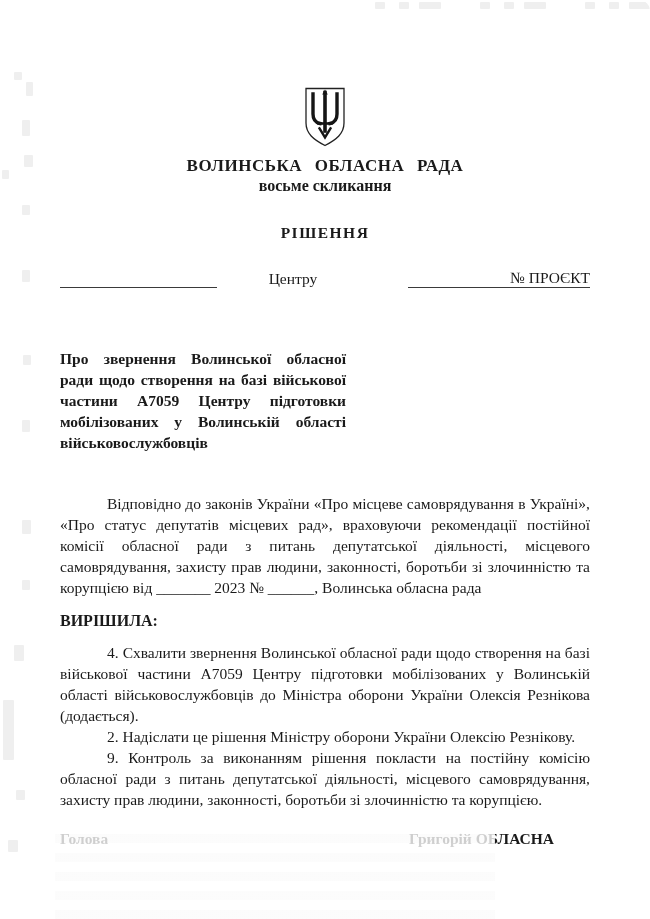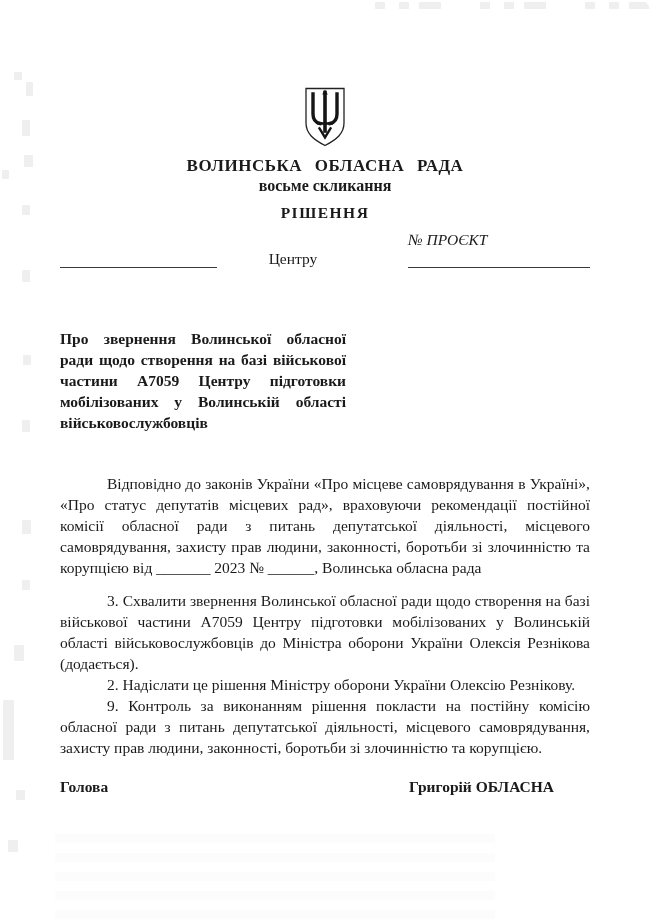--- a/index.html
+++ b/index.html
@@ -24,32 +24,32 @@
   }
 
   .header { text-align: center; }
   .emblem { margin: 86px auto 0 auto; width: 52px; height: 62px; }
   .org-name {
     margin-top: 8px;
     font-size: 17px; font-weight: bold;
     letter-spacing: 0.5px; word-spacing: 8px;
   }
   .convocation { margin-top: 1px; font-size: 16px; font-weight: bold; }
-  .doc-type { margin-top: 9px; font-size: 15.5px; font-weight: bold; letter-spacing: 1.5px; }
+  .doc-type { margin-top: 29px; font-size: 15.5px; font-weight: bold; letter-spacing: 1.5px; }
 
   .dateline {
     display: flex; align-items: flex-end;
     margin-top: 27px; height: 19px;
     font-size: 15.5px;
   }
   .blank-line-left { width: 157px; height: 16px; border-bottom: 1px solid #3a3a3a; }
   .place-wrap { width: 152px; text-align: center; }
   .number-wrap {
-    margin-left: auto; width: 182px; text-align: left;
-    border-bottom: 1px solid #3a3a3a; padding-bottom: 18px; font-style: italic;
+    margin-left: auto; width: 182px; text-align: right;
+    border-bottom: 1px solid #3a3a3a; padding-bottom: 0;
   }
 
   .doc-title {
     margin-top: 60px;
     width: 286px;
     font-size: 15.5px; font-weight: bold;
     line-height: 21px;
     text-align: justify;
   }
 
@@ -131,23 +131,24 @@
     <div class="dateline">
       <span class="blank-line-left"></span>
       <span class="place-wrap">Центру</span>
       <span class="number-wrap">№ ПРОЄКТ</span>
     </div>
 
     <div class="doc-title">Про звернення Волинської обласної ради щодо створення на базі військової частини А7059 Центру підготовки мобілізованих у Волинській області військовослужбовців</div>
 
     <p class="preamble">Відповідно до законів України «Про місцеве самоврядування в Україні», «Про статус депутатів місцевих рад», враховуючи рекомендації постійної комісії обласної ради з питань депутатської діяльності, місцевого самоврядування, захисту прав людини, законності, боротьби зі злочинністю та корупцією від _______ 2023 № ______, Волинська обласна рада</p>
 
+    <div class="resolved">ВИРІШИЛА:</div>
 
     <div class="items">
-      <p class="item">3. Схвалити звернення Волинської обласної ради щодо створення на базі військової частини А7059 Центру підготовки мобілізованих у Волинській області військовослужбовців до Міністра оборони України Олексія Резнікова (додається).</p>
+      <p class="item">4. Схвалити звернення Волинської обласної ради щодо створення на базі військової частини А7059 Центру підготовки мобілізованих у Волинській області військовослужбовців до Міністра оборони України Олексія Резнікова (додається).</p>
       <p class="item">2. Надіслати це рішення Міністру оборони України Олексію Резнікову.</p>
       <p class="item">9. Контроль за виконанням рішення покласти на постійну комісію обласної ради з питань депутатської діяльності, місцевого самоврядування, захисту прав людини, законності, боротьби зі злочинністю та корупцією.</p>
     </div>
 
     <div class="signature">
       <span class="role">Голова</span>
       <span class="name">Григорій ОБЛАСНА</span>
     </div>
 
   </div>

